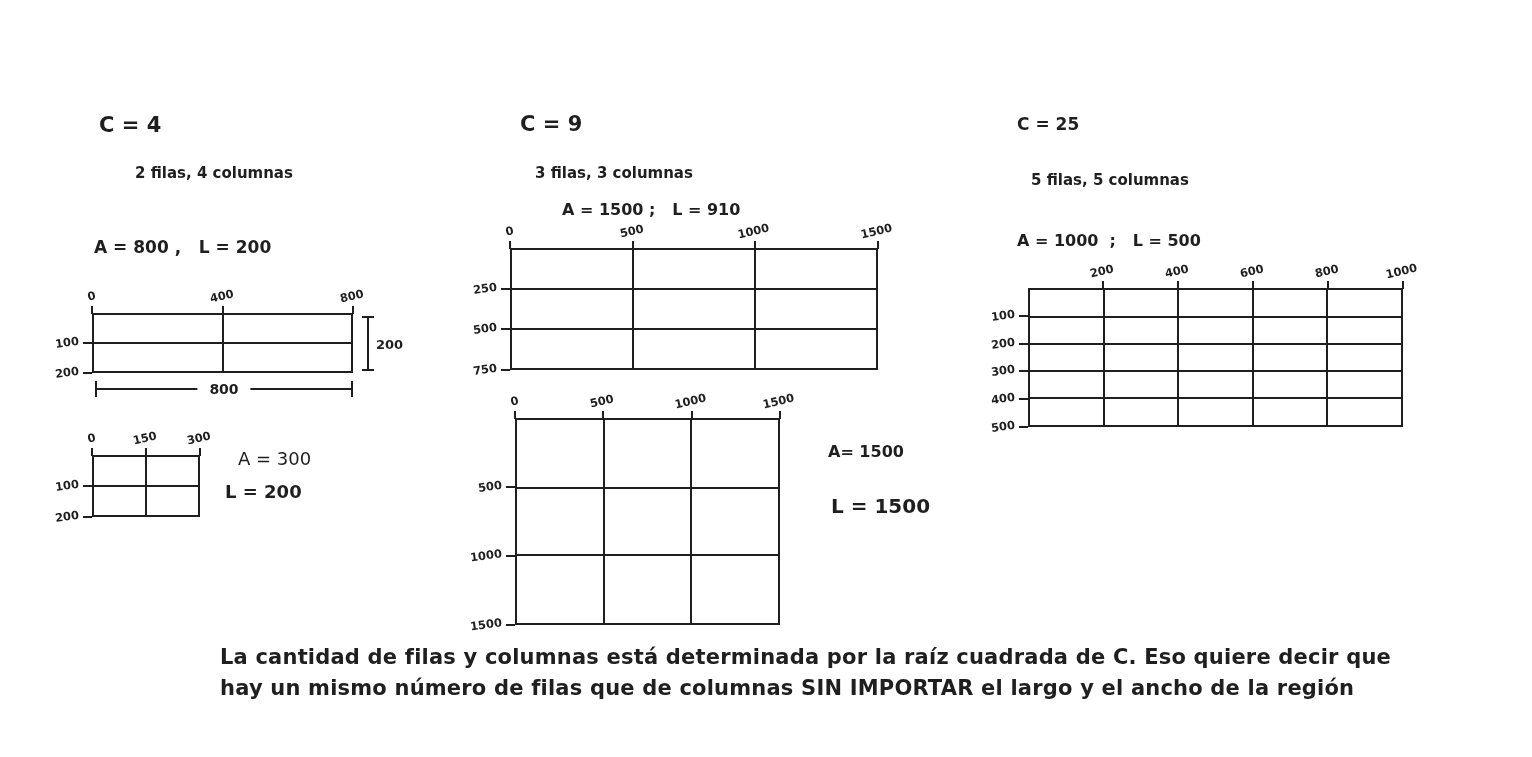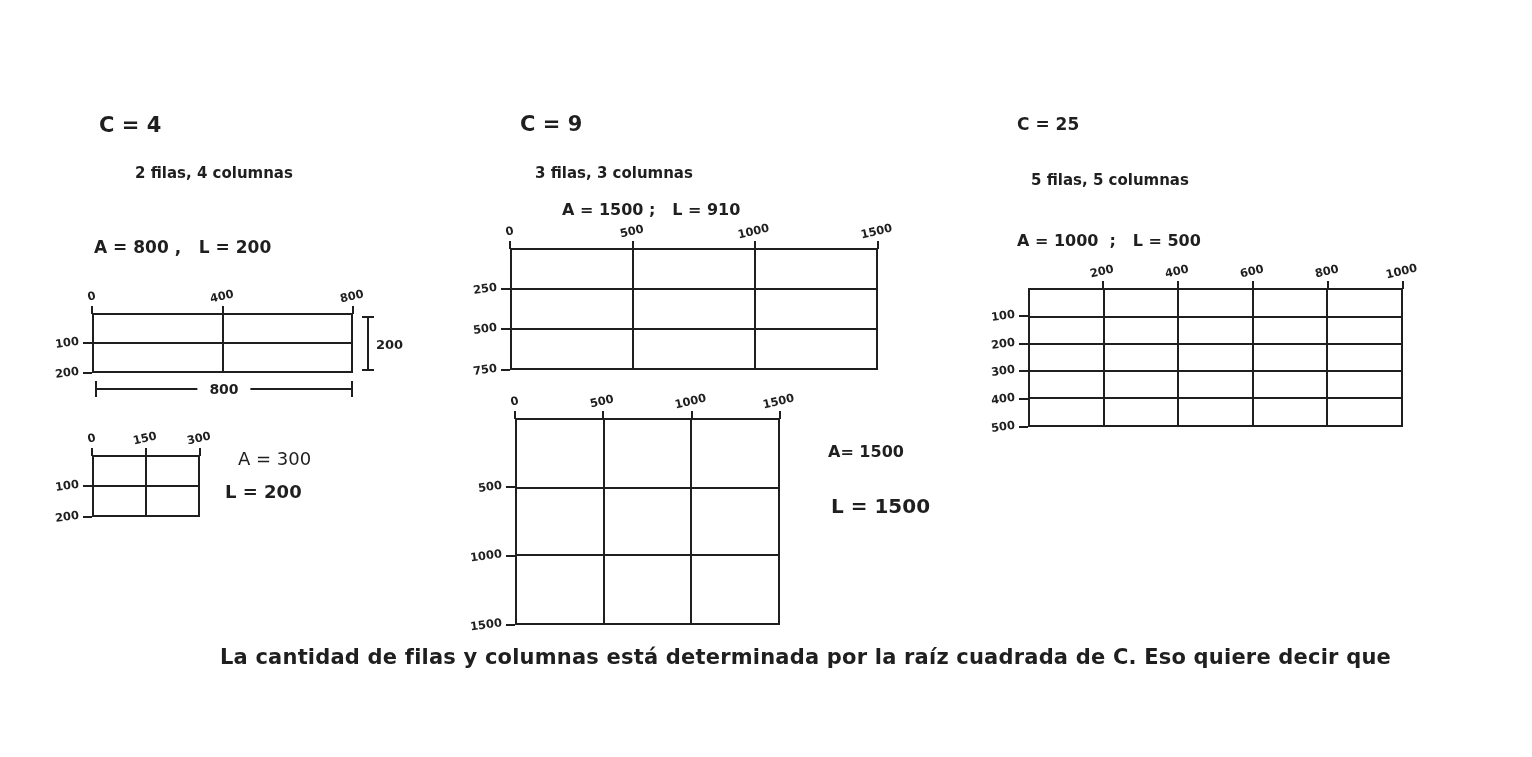--- a/index.html
+++ b/index.html
@@ -182,14 +182,15 @@
       <div class="yticklabel" style="top: 40%;">200</div>
       <div class="ytickmark" style="top: 60%;"></div>
       <div class="yticklabel" style="top: 60%;">300</div>
       <div class="ytickmark" style="top: 80%;"></div>
       <div class="yticklabel" style="top: 80%;">400</div>
       <div class="ytickmark" style="top: 100%;"></div>
       <div class="yticklabel" style="top: 100%;">500</div>
     </div>
 
   <div class="hand footer-line footer-1">La cantidad de filas y columnas está determinada por la raíz cuadrada de C. Eso quiere decir que</div>
+  <div class="hand footer-line footer-2">hay un mismo número de filas que de columnas SIN IMPORTAR el largo y el ancho de la región</div>
 
 </div>
 
 </body></html>

